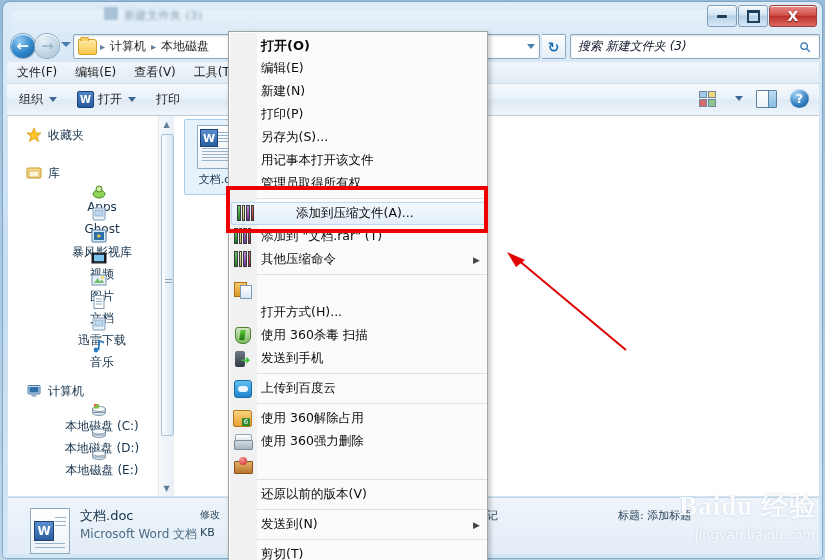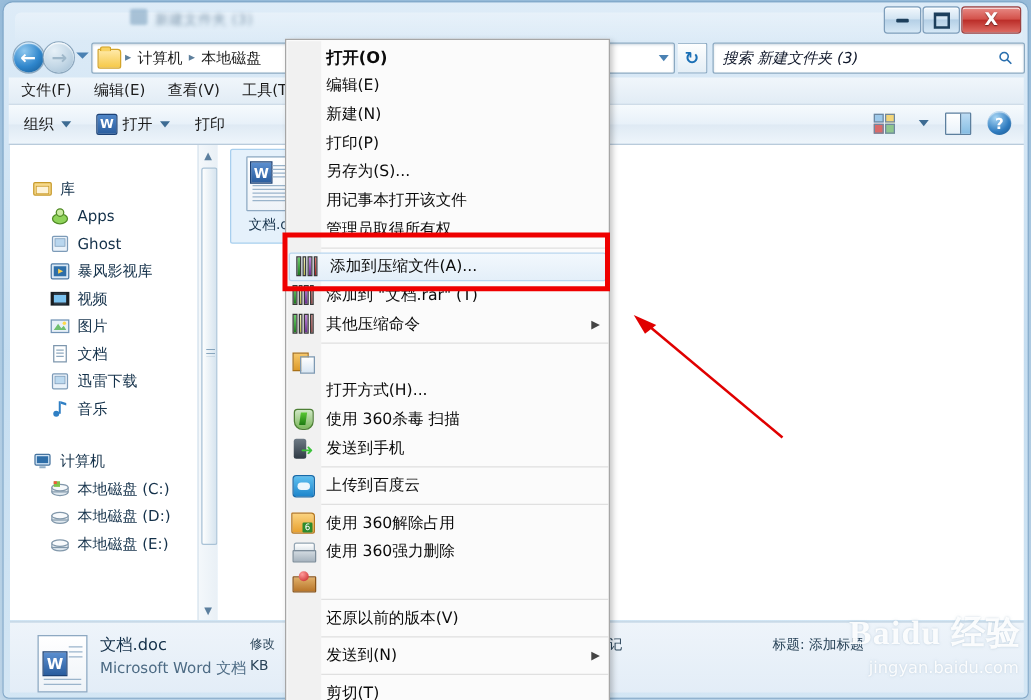--- a/index.html
+++ b/index.html
@@ -184,21 +184,21 @@
   .np-thumb{
     position:absolute;left:2px;top:18px;width:11px;height:300px;
     background:linear-gradient(90deg,#fdfefe,#d6e4ef);
     border:1px solid #a9c2d6;border-radius:2px;
   }
   .np-grip{position:absolute;left:3px;top:48%;width:7px;height:6px;
     background:repeating-linear-gradient(180deg,#87a5bd 0 1px,transparent 1px 3px);}
 
   .navrow{display:flex;align-items:center;height:22px;font-size:12px;color:#14314a;cursor:pointer;white-space:nowrap;}
   .navrow.lvl0{padding-left:18px;font-weight:normal;}
-  .navrow.lvl1{padding-left:32px;}
+  .navrow.lvl1{padding-left:32px;flex-direction:column;}
   .navrow .lbl{margin-left:6px;}
   .nic{width:16px;height:16px;flex:none;position:relative;}
 
   .contentpane{
     position:absolute;left:174px;top:116px;width:645px;height:380px;
     background:#fff;
   }
   .fileitem{
     position:absolute;left:10px;top:3px;width:60px;height:74px;
     border:1px solid #a8cfee;background:#e5f1fb;border-radius:2px;
@@ -256,21 +256,21 @@
     position:relative;display:flex;align-items:center;height:23px;
     font-size:12.5px;color:#0b0b0b;cursor:pointer;z-index:2;
   }
   .ctxitem.bold{font-weight:bold;font-size:13px;}
   .ctxitem .cic{width:27px;height:23px;flex:none;display:flex;align-items:center;justify-content:center;}
   .ctxitem .ctxlbl{margin-left:5px;white-space:nowrap;}
   .ctxitem .sub{position:absolute;right:7px;color:#444;font-size:9px;}
   .ctxitem.hl{
     background:linear-gradient(180deg,#f2f8fd,#e4eff9);
     border:1px solid #b8d6ef;border-radius:2px;
-    margin:0 2px;height:21px;
+    margin:0 2px;height:21px;gap:32px;
   }
   .ctxsep{height:1px;background:#e0e0e0;margin:3px 0 3px 28px;position:relative;z-index:2;}
 
   
   .rar{width:17px;height:15px;display:flex;gap:1px;align-items:flex-end;}
   .rar i{display:block;width:3px;border:1px solid #3a3a3a;}
   .rb1{height:14px;background:linear-gradient(180deg,#6fcf6f,#1f7a1f);}
   .rb2{height:14px;background:linear-gradient(180deg,#f2f2c0,#b8b84a);}
   .rb3{height:14px;background:linear-gradient(180deg,#c08ad8,#6c2f93);}
   .rb4{height:14px;background:linear-gradient(180deg,#e07c7c,#9e2121);}
@@ -404,20 +404,28 @@
       <span class="panebtn">
           <i></i>
         </span>
       <span class="helpbtn">?</span>
     </div>
   </div>
 
   <div class="navpane">
 
     <div style="height:8px"></div>
+    <div class="navrow lvl0">
+      <span class="nic">
+        <svg width="16" height="16" viewBox="0 0 16 16">
+            <polygon points="8,1 10,6 15,6 11,9.4 12.6,14.5 8,11.4 3.4,14.5 5,9.4 1,6 6,6" fill="#ffc32b" stroke="#d79a10" stroke-width="0.8"></polygon>
+          </svg>
+      </span>
+      <span class="lbl">收藏夹</span>
+    </div>
 
     <div style="height:16px"></div>
     <div class="navrow lvl0">
       <span class="nic">
         <svg width="16" height="16" viewBox="0 0 16 16">
             <rect x="1" y="3" width="14" height="10" rx="1" fill="#f6d98a" stroke="#c79a2b"></rect>
             <rect x="3" y="6" width="10" height="6" fill="#fdf3d8" stroke="#c79a2b" stroke-width="0.6"></rect>
           </svg>
       </span>
       <span class="lbl">库</span>

